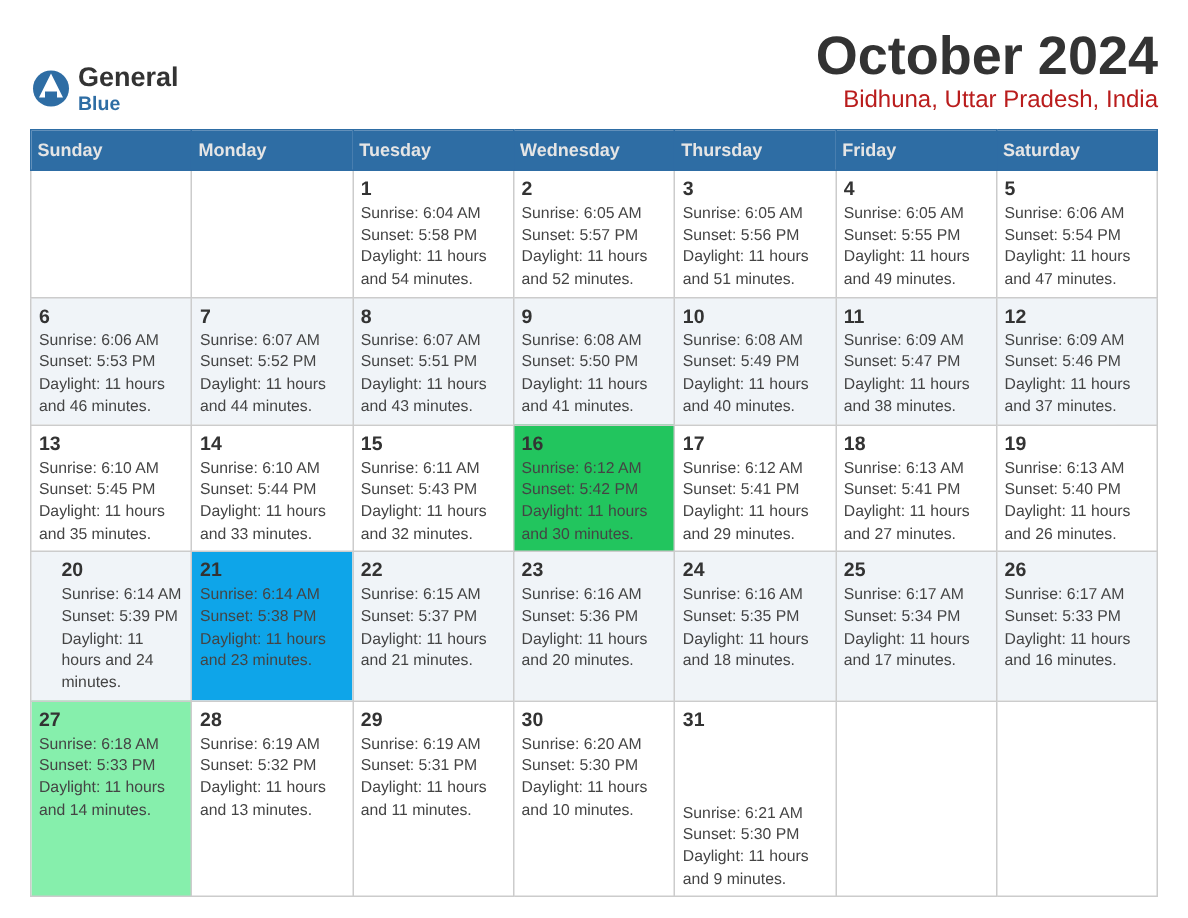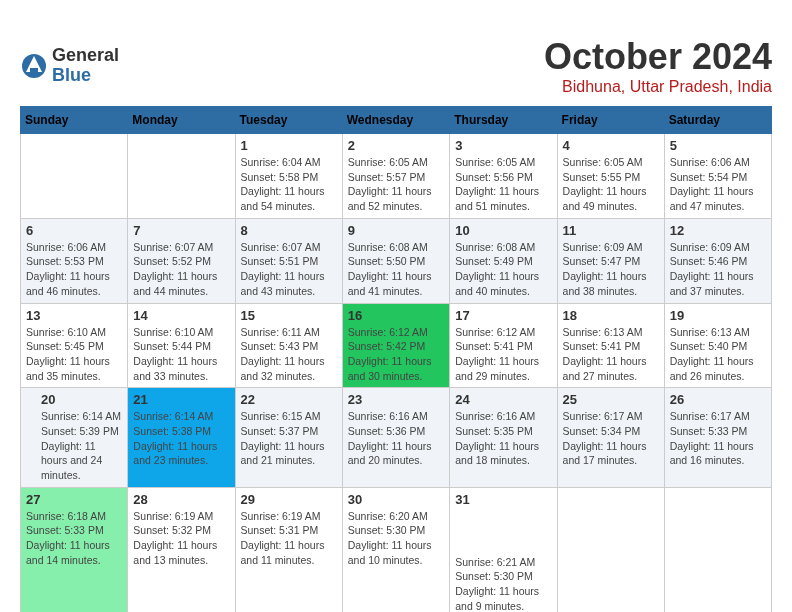--- a/index.html
+++ b/index.html
@@ -6,40 +6,39 @@
     body {
       font-family: Arial, sans-serif;
       background: #fff;
       width: 792px;
       min-height: 612px;
       padding: 16px 20px;
     }
     .header-area {
       display: flex;
       justify-content: space-between;
-      align-items: center;
+      align-items: flex-end;
       margin-bottom: 10px;
-      margin-top: 20px;
     }
     .logo {
       display: flex;
       align-items: center;
     }
     .logo-text {
       display: flex;
       flex-direction: column;
       line-height: 1.1;
     }
     .logo-general {
       font-size: 18px;
       font-weight: bold;
       color: #333;
     }
     .logo-blue {
-      font-size: 18px;
+      font-size: 13px;
       font-weight: bold;
       color: #2e6da4;
     }
     .logo-icon {
       width: 28px;
       height: 28px;
       margin-right: 4px;
     }
     .title-area {
       text-align: right;
@@ -53,21 +52,21 @@
       font-size: 16px;
       color: #b91c1c;
     }
     .calendar {
       width: 100%;
       border-collapse: collapse;
       font-size: 11px;
     }
     .calendar th {
       background-color: #2e6da4;
-      color: #000000;
+      color: #e5e5e5;
       padding: 6px 4px;
       text-align: left;
       font-size: 12px;
       font-weight: bold;
       border: 1px solid #2e6da4;
     }
     .calendar td {
       border: 1px solid #ccc;
       vertical-align: top;
       padding: 4px 5px;

